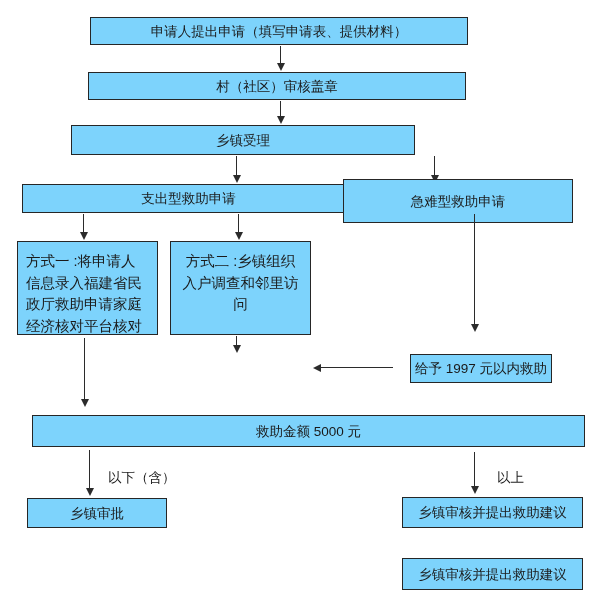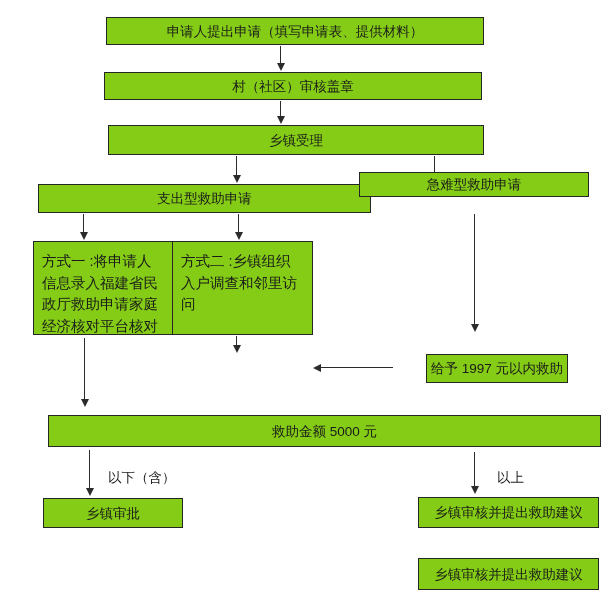--- a/index.html
+++ b/index.html
@@ -9,28 +9,27 @@
     height: 607px;
     background: #ffffff;
     font-family: "Liberation Sans", sans-serif;
     color: #1a1a1a;
     overflow: hidden;
   }
   .node {
     position: absolute;
     box-sizing: border-box;
     border: 1.5px solid #262626;
-    background: #84cc16;
+    background: #7dd3fc;
     display: flex;
     align-items: center;
     justify-content: center;
     text-align: center;
     font-size: 13.5px;
     line-height: 17px;
-    margin-left: 16px;
   }
   .node.multiline {
     align-items: flex-start;
     justify-content: flex-start;
     text-align: left;
     padding: 9px 8px;
     font-size: 14.5px;
     line-height: 21.5px;
   }
   .varrow {
@@ -79,49 +78,49 @@
     <div class="head"></div>
   </div>
 
   <div class="node" style="left:88px; top:72px; width:378px; height:28px;">村（社区）审核盖章</div>
 
   <div class="varrow" style="left:276px; top:101px; height:23px;">
     <div class="shaft"></div>
     <div class="head"></div>
   </div>
 
-  <div class="node" style="left:92px; top:125px; width:376px; height:30px;">乡镇受理</div>
+  <div class="node" style="left:71px; top:125px; width:344px; height:30px;">乡镇受理</div>
 
   <div class="varrow" style="left:232px; top:156px; height:27px;">
     <div class="shaft"></div>
     <div class="head"></div>
   </div>
   <div class="varrow" style="left:430px; top:156px; height:27px;">
     <div class="shaft"></div>
     <div class="head"></div>
   </div>
 
   <div class="node" style="left:22px; top:184px; width:333px; height:29px;">支出型救助申请</div>
-  <div class="node" style="left:343px; top:172px; width:230px; height:25px;">急难型救助申请</div>
+  <div class="node" style="left:343px; top:179px; width:230px; height:44px;">急难型救助申请</div>
 
   <div class="varrow" style="left:79px; top:214px; height:26px;">
     <div class="shaft"></div>
     <div class="head"></div>
   </div>
   <div class="varrow" style="left:234px; top:214px; height:26px;">
     <div class="shaft"></div>
     <div class="head"></div>
   </div>
   <div class="varrow" style="left:470px; top:214px; height:118px;">
     <div class="shaft"></div>
     <div class="head"></div>
   </div>
 
   <div class="node multiline" style="left:17px; top:241px; width:141px; height:94px;">方式一 :将申请人信息录入福建省民政厅救助申请家庭经济核对平台核对</div>
-  <div class="node multiline" style="left:156px; top:241px; width:141px; height:94px;">方式二 :乡镇组织入户调查和邻里访问</div>
+  <div class="node multiline" style="left:170px; top:241px; width:141px; height:94px;text-align:center;">方式二 :乡镇组织入户调查和邻里访问</div>
 
   <div class="varrow" style="left:232px; top:336px; height:17px;">
     <div class="shaft"></div>
     <div class="head"></div>
   </div>
   <div class="varrow" style="left:80px; top:338px; height:69px;">
     <div class="shaft"></div>
     <div class="head"></div>
   </div>
 

